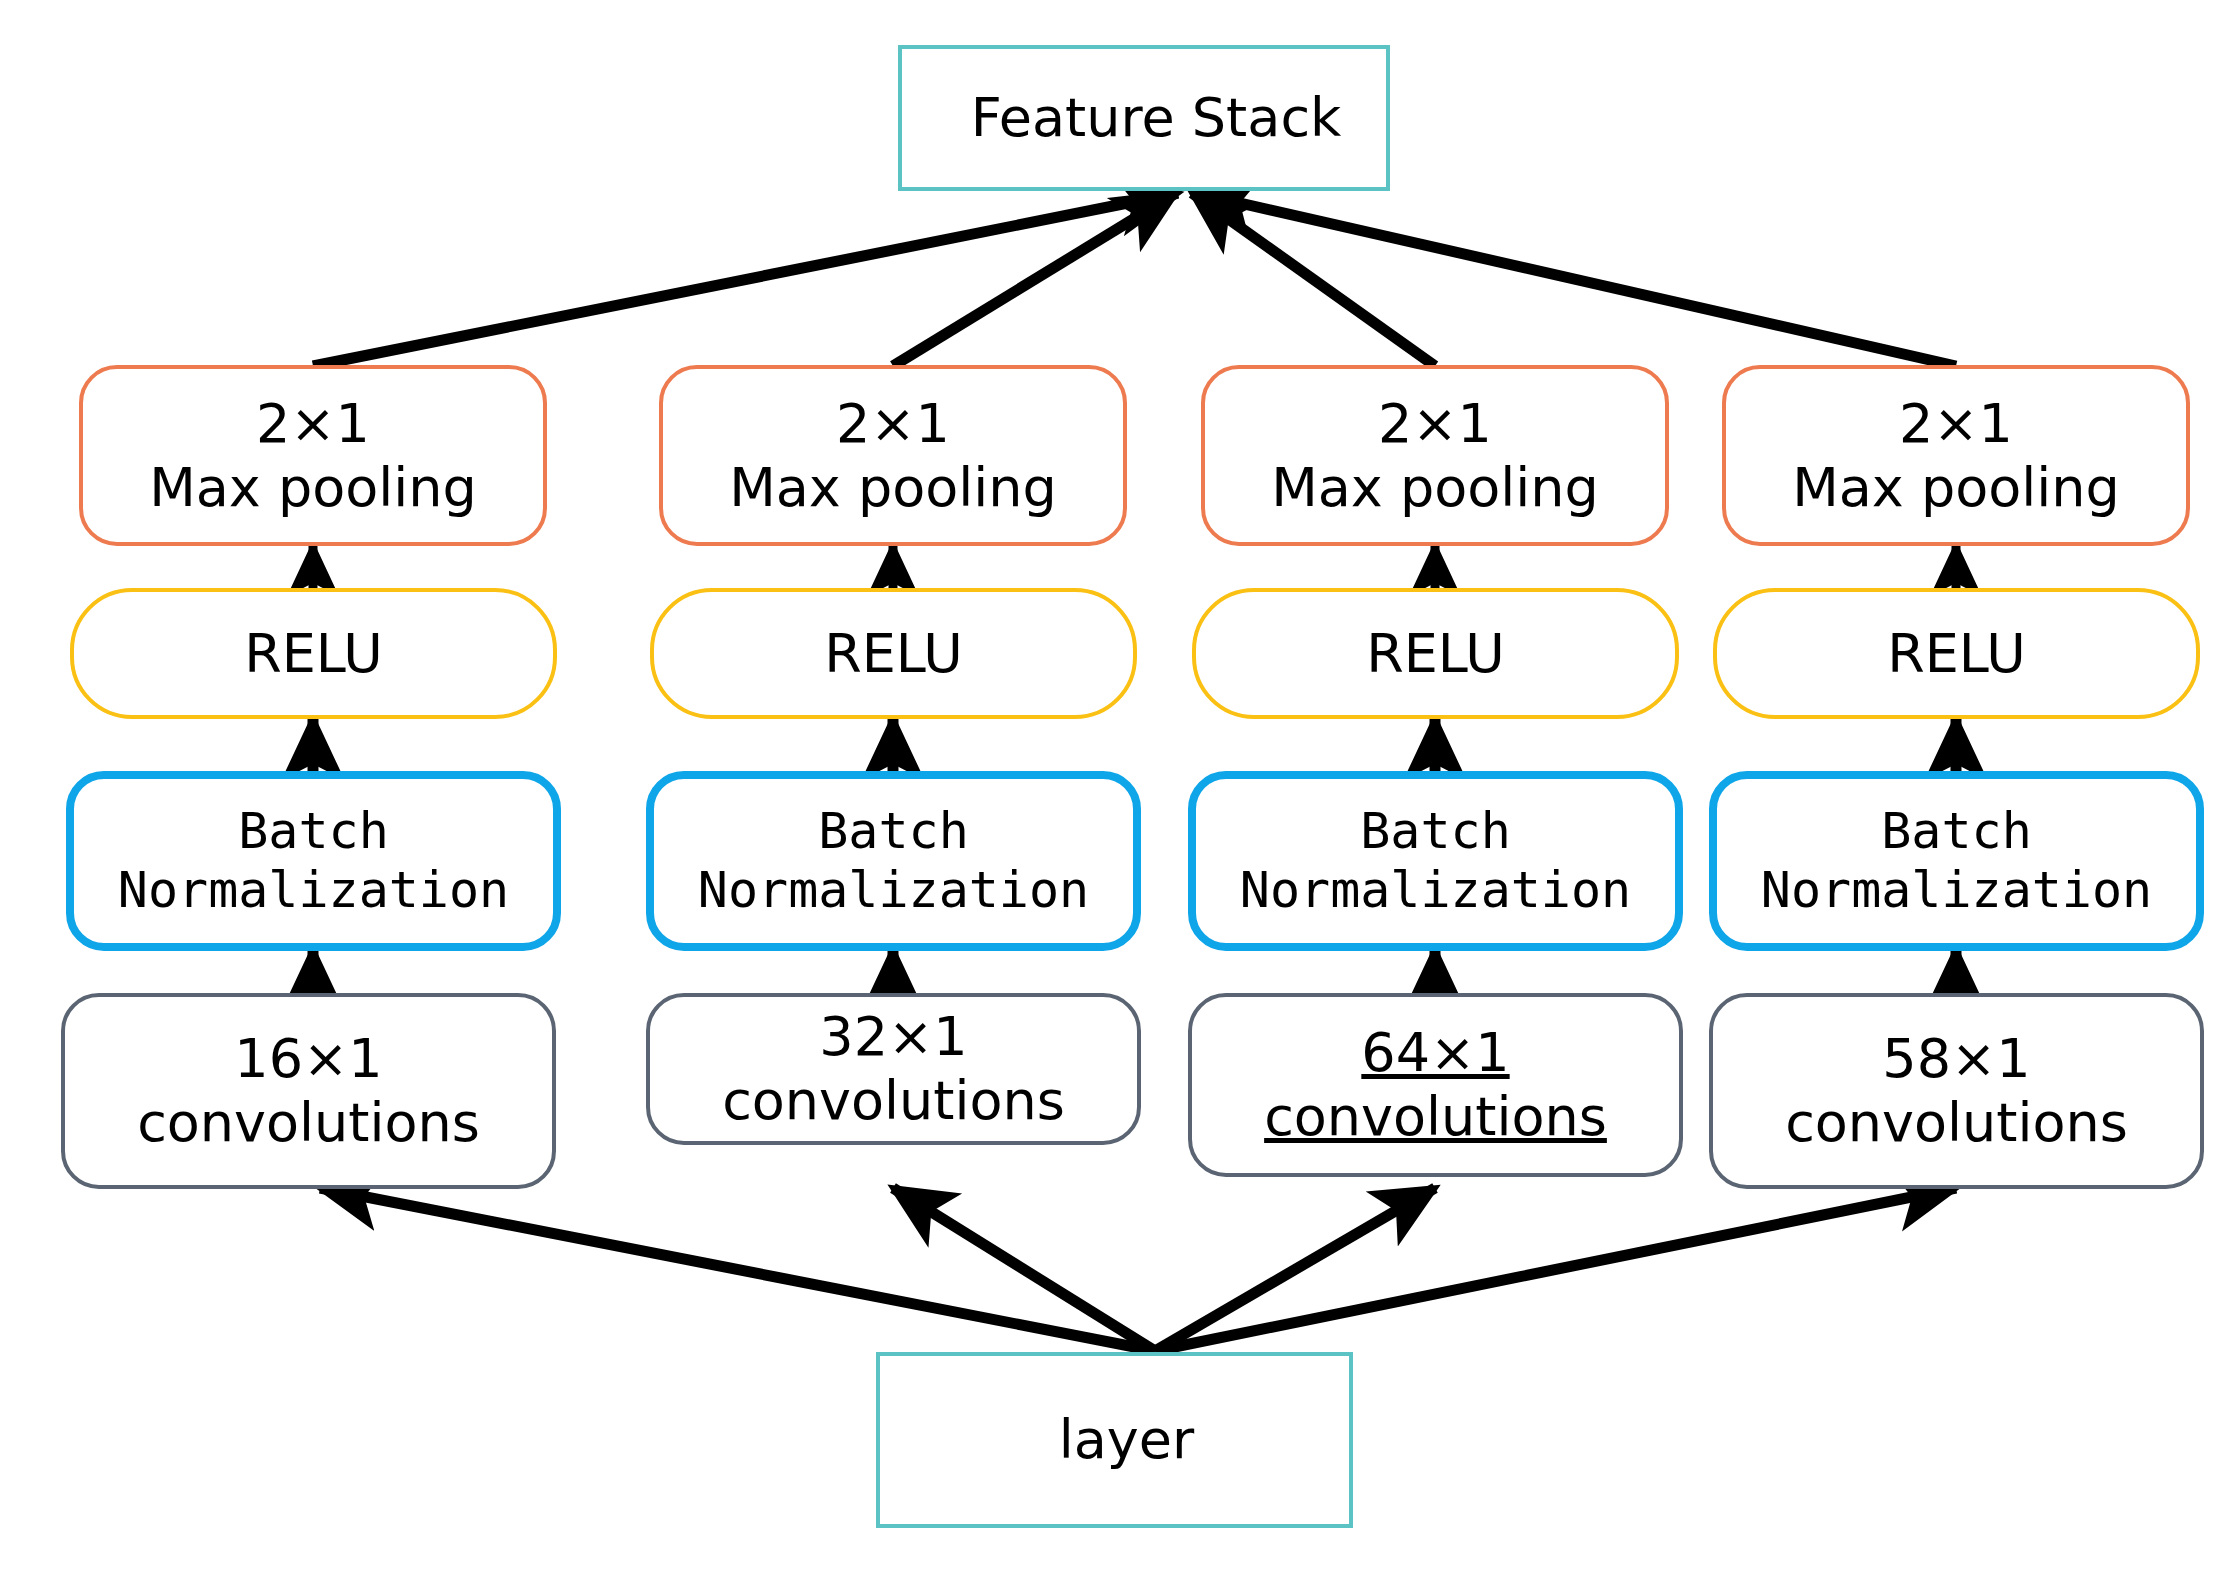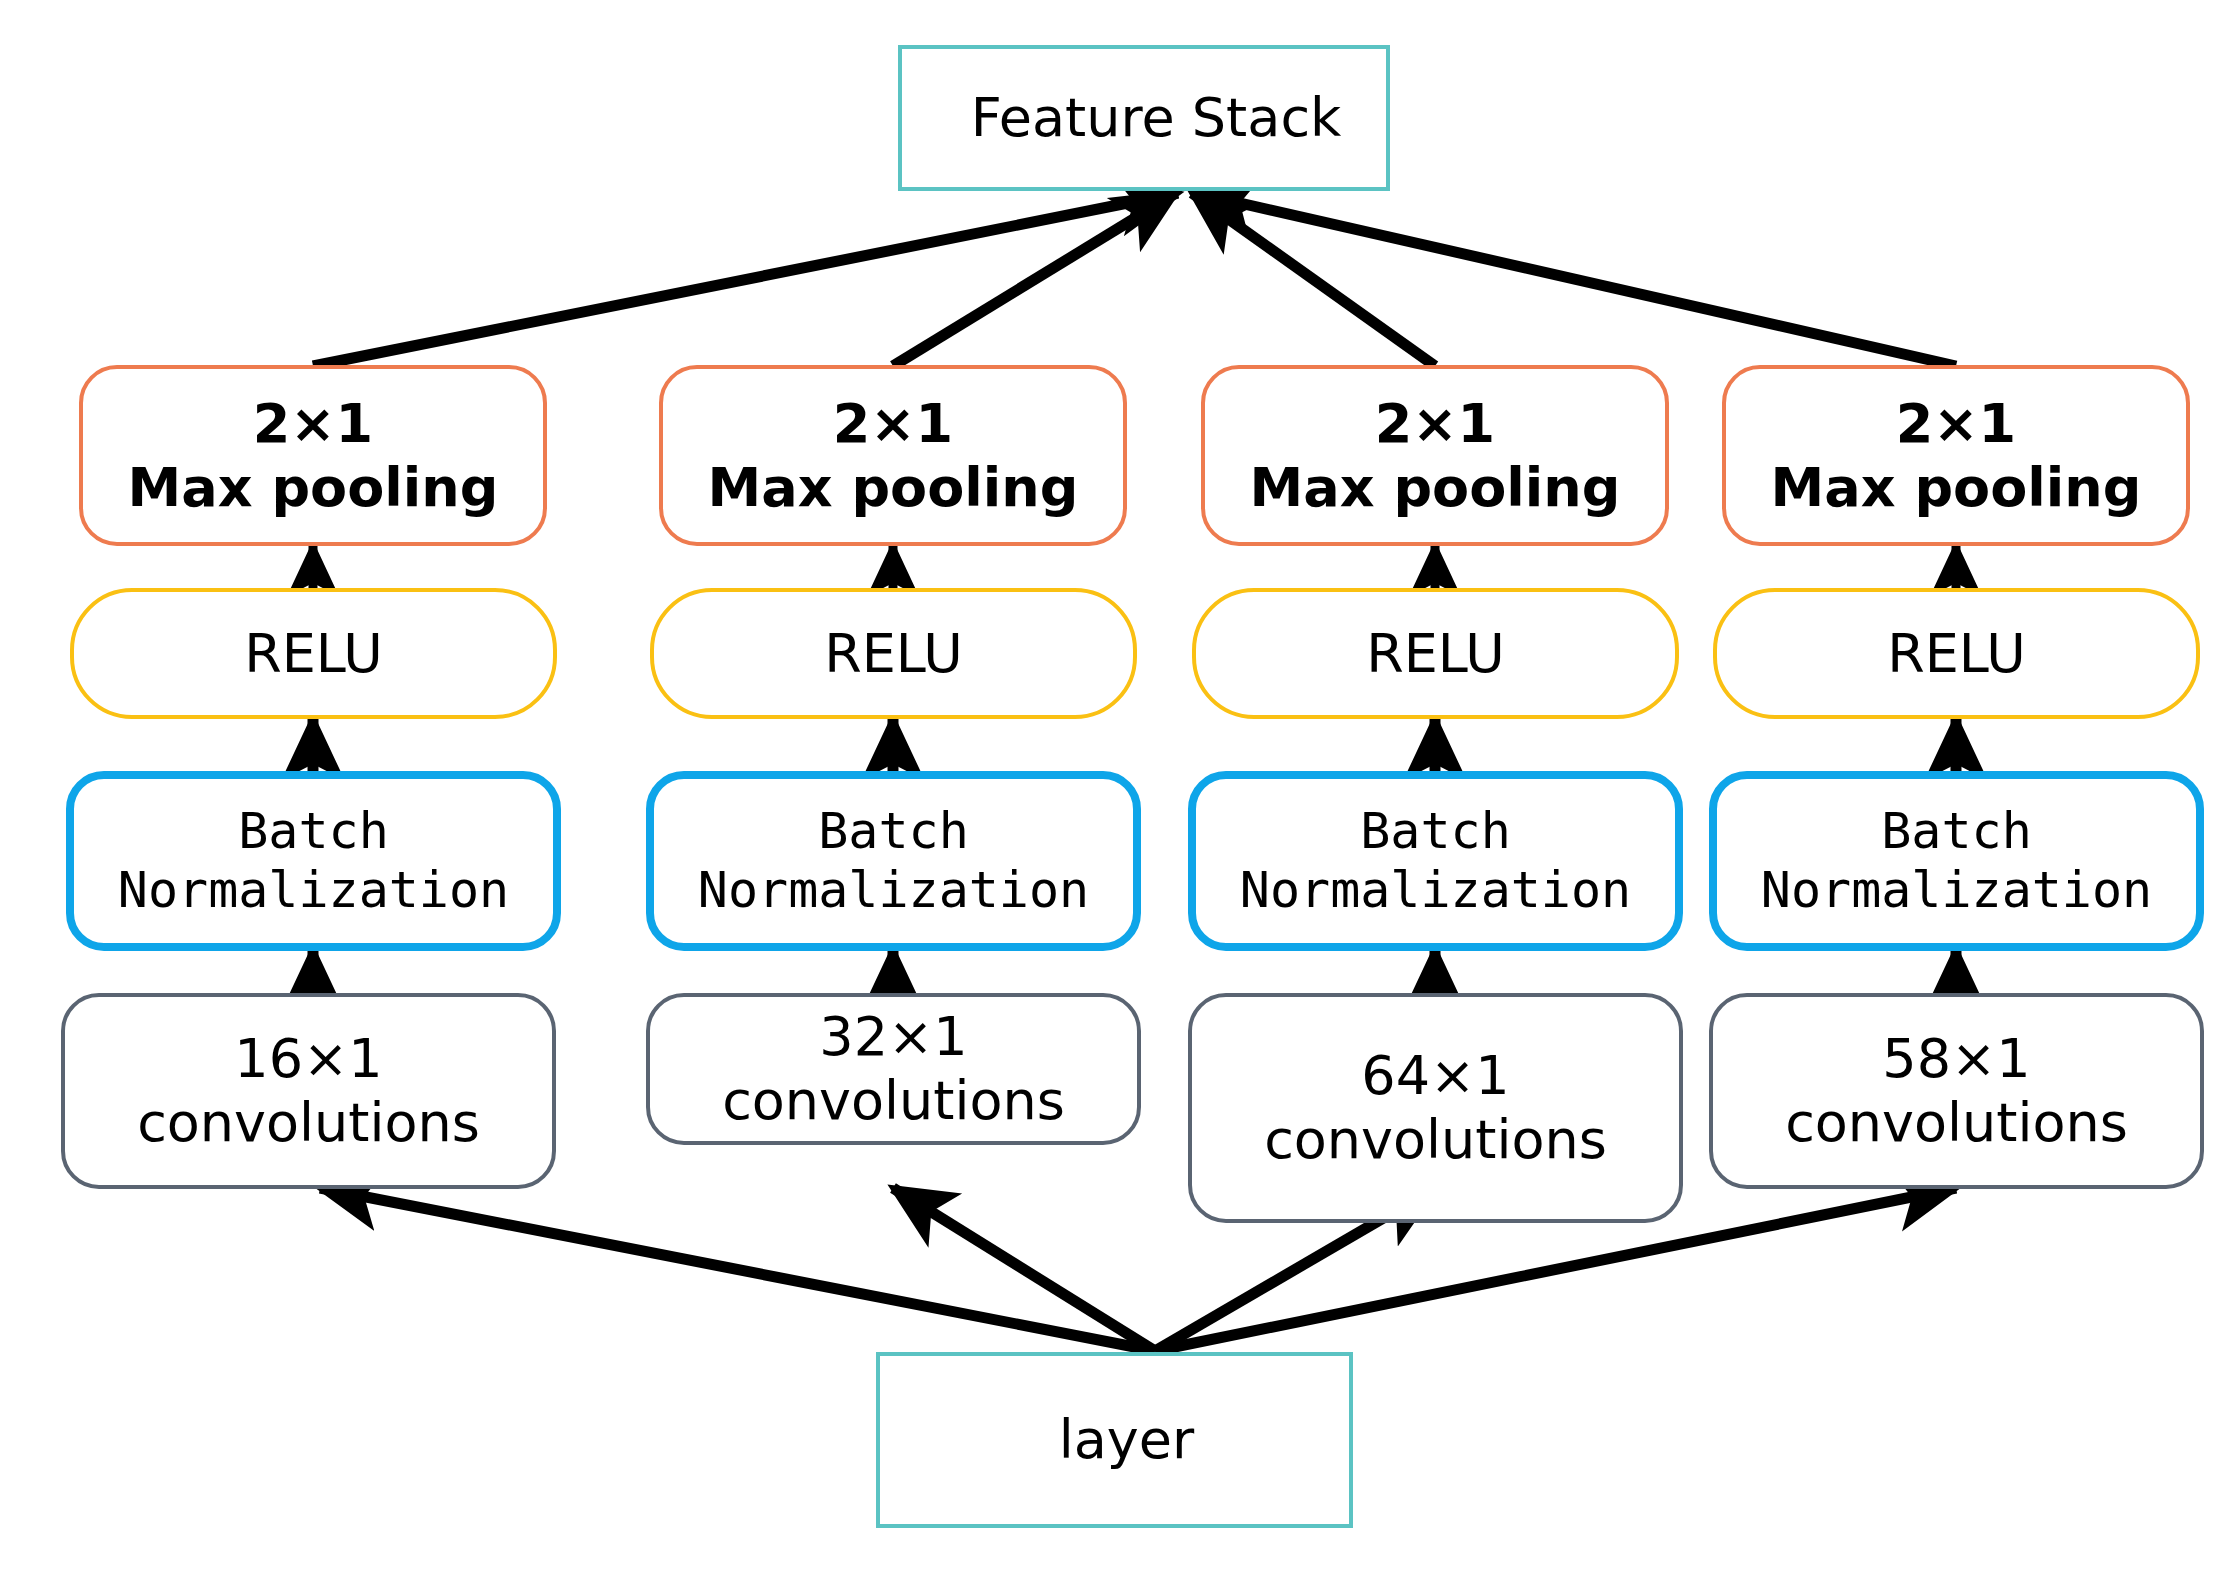--- a/index.html
+++ b/index.html
@@ -45,21 +45,20 @@
     font-family: "DejaVu Sans", sans-serif;
     font-size: 54px;
     padding-left: 24px;
   }
   
   .box-orange {
     border: 4px solid #ee7b4f;
     border-radius: 38px;
     font-family: "DejaVu Sans", sans-serif;
     font-size: 54px;
-    font-weight: bold;
   }
   
   .box-yellow {
     border: 4px solid #fac013;
     border-radius: 62px;
     font-family: "DejaVu Sans", sans-serif;
     font-size: 54px;
   }
   
   .box-blue {
@@ -174,21 +173,21 @@
 
   <div class="node box-yellow" style="left:1192px; top:588px; width:487px; height:131px;">
     <span class="ln">RELU</span>
   </div>
 
   <div class="node box-blue" style="left:1188px; top:771px; width:495px; height:180px;">
     <span class="ln">Batch</span>
     <span class="ln">Normalization</span>
   </div>
 
-  <div class="node box-slate" style="left:1188px; top:993px; width:495px; height:230px;">
+  <div class="node box-slate" style="left:1188px; top:993px; width:495px; height:184px;text-decoration:underline;">
     <span class="ln">64×1</span>
     <span class="ln">convolutions</span>
   </div>
 
   <div class="node box-orange" style="left:1722px; top:365px; width:468px; height:181px;">
     <span class="ln">2×1</span>
     <span class="ln">Max pooling</span>
   </div>
 
   <div class="node box-yellow" style="left:1713px; top:588px; width:487px; height:131px;">

